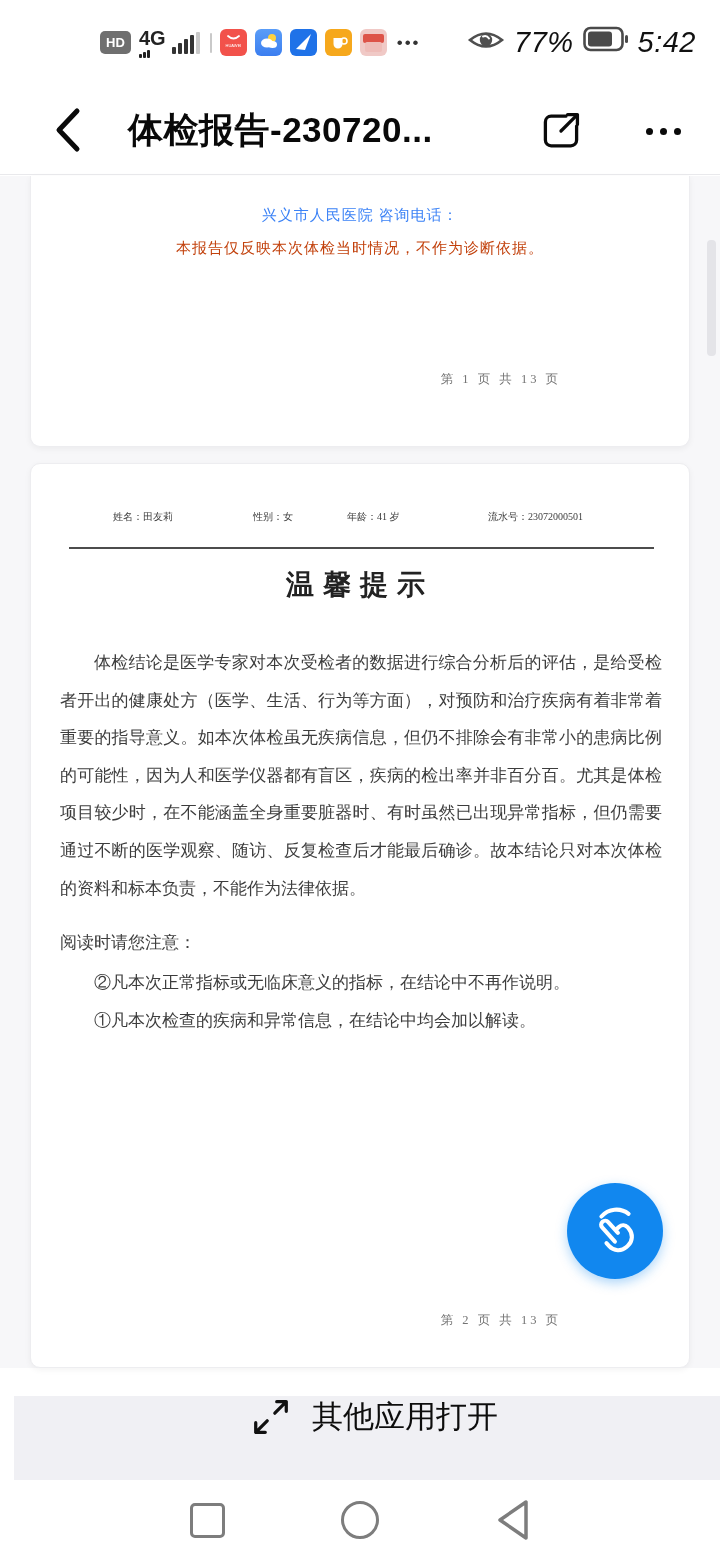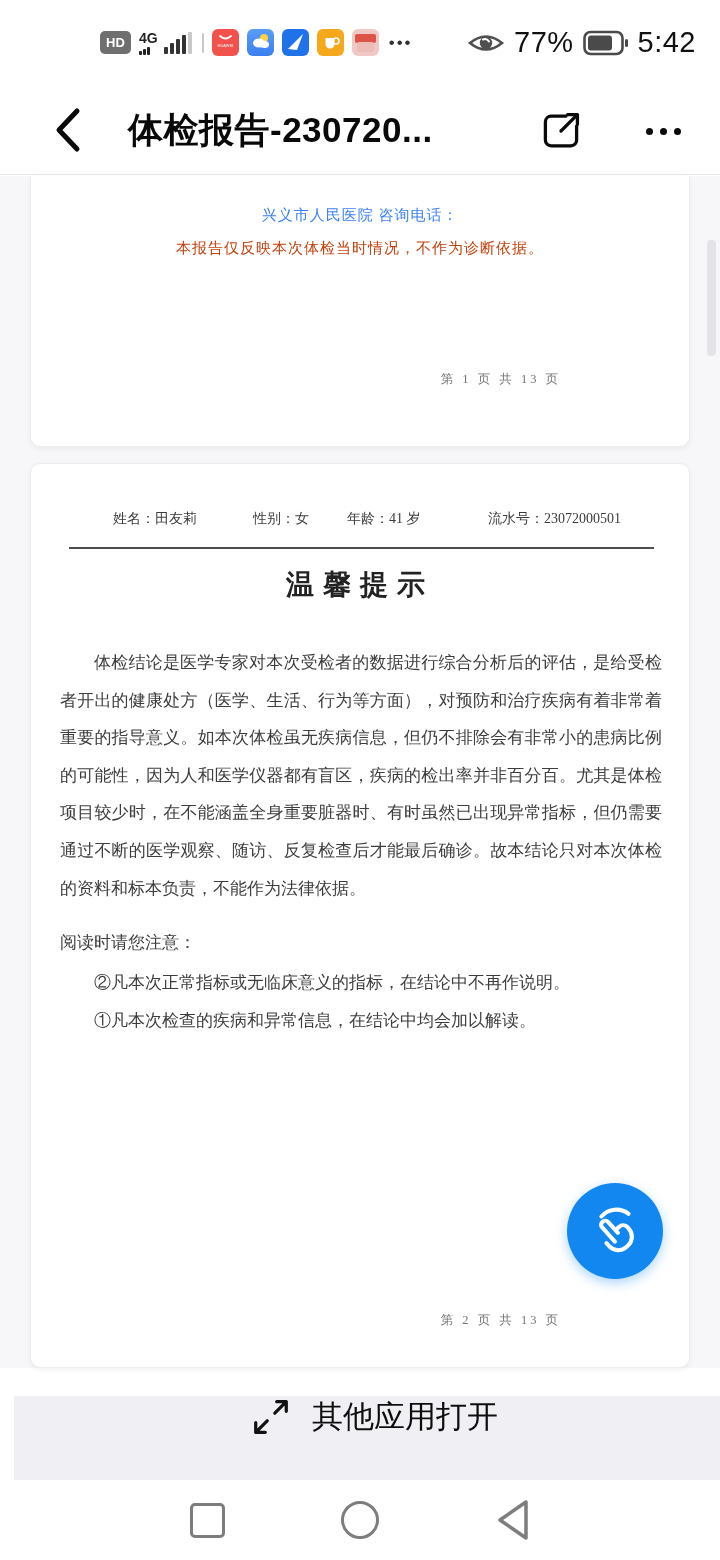--- a/index.html
+++ b/index.html
@@ -9,31 +9,31 @@
     background:#fff; overflow:hidden;
     font-family:"Liberation Sans","DejaVu Sans",sans-serif; color:#111;
   }
   
   .statusbar { position:absolute; top:0; left:0; width:720px; height:85px;
     display:flex; align-items:center; padding:0 24px 0 100px; background:#fff; }
   .sb-left { display:flex; align-items:center; gap:8px; }
   .hd-badge { width:31px; height:23px; background:#6f6f6f; border-radius:5px;
     color:#fff; font-size:13px; font-weight:bold; display:flex; align-items:center; justify-content:center; }
   .net { display:flex; flex-direction:column; align-items:flex-start; line-height:1; margin-right:-2px; }
-  .net-4g { font-size:14px; font-weight:bold; color:#222; }
+  .net-4g { font-size:20px; font-weight:bold; color:#222; }
   .mini-bars { display:flex; align-items:flex-end; gap:1.5px; margin-top:2px; }
   .mini-bars i { display:block; width:2.5px; background:#222; border-radius:1px; }
   .bars { display:flex; align-items:flex-end; gap:2px; height:22px; }
   .bars i { display:block; width:4px; background:#333; border-radius:1px; }
   .bars i.dim { background:#c9c9c9; }
   .sim2 { width:2px; height:20px; background:#c9c9c9; margin-left:2px; border-radius:1px; }
   .appicon { width:27px; height:27px; border-radius:6px; position:relative; overflow:hidden;
     display:flex; align-items:center; justify-content:center; }
   .dots3 { font-size:17px; letter-spacing:2px; color:#333; margin-left:2px; }
-  .sb-right { margin-left:auto; display:flex; align-items:center; gap:9px; }
+  .sb-right { margin-left:auto; display:flex; align-items:flex-start; gap:9px;font-style:italic; }
   .pct, .clock { font-size:29px; color:#111; letter-spacing:0.5px; }
   
   .header { position:absolute; top:85px; left:0; width:720px; height:90px; background:#fff;
     border-bottom:1px solid #e9e9ec; }
   .back-btn { position:absolute; left:44px; top:18px; width:48px; height:54px; display:flex;
     align-items:center; justify-content:center; }
   .hdr-title { position:absolute; left:128px; top:0; height:90px; display:flex; align-items:center;
     font-size:35px; font-weight:bold; color:#090909; letter-spacing:0.5px; white-space:nowrap;text-align:center; }
   .share-btn { position:absolute; left:535px; top:20px; width:52px; height:52px; display:flex;
     align-items:center; justify-content:center; }
@@ -47,21 +47,21 @@
   .page1 { top:0; height:271px; border-top:none; border-top-left-radius:0; border-top-right-radius:0; }
   .page2 { top:287px; height:905px; }
   .serif { font-family:"Liberation Serif","DejaVu Serif",serif; }
   .p1-line1 { position:absolute; top:30px; left:0; width:100%; text-align:center;
     font-size:15px; color:#3b82f6; letter-spacing:1px; }
   .p1-line2 { position:absolute; top:63px; left:0; width:100%; text-align:center;
     font-size:15px; color:#c2410c; letter-spacing:1px; }
   .page-footer { position:absolute; right:128px; font-size:12.5px; color:#737373; letter-spacing:3px; }
   .p1-footer { bottom:58px; }
   .p2-footer { bottom:38px; }
-  .info-row { position:absolute; top:46px; left:0; width:100%; height:24px; font-size:14px; color:#3c3c3c; }
+  .info-row { position:absolute; top:46px; left:0; width:100%; height:24px; font-size:10px; color:#3c3c3c; }
   .info-row span { position:absolute; white-space:nowrap; }
   .f0 { left:82px; } .f1 { left:222px; } .f2 { left:316px; } .f3 { left:430px;margin-left:27px; }
   .info-rule { position:absolute; top:83px; left:38px; width:585px; height:2px; background:#4c4c4c; }
   .p2-title { position:absolute; top:102px; left:0; width:100%; text-align:center;
     font-size:28px; font-weight:bold; color:#222; letter-spacing:9px; }
   .p2-body { position:absolute; top:180px; left:29px; width:602px;
     font-size:17px; line-height:37.6px; color:#3d3d3d; text-align:justify; text-indent:2em; }
   .p2-notices { position:absolute; top:460px; left:29px; width:602px;
     font-size:17px; line-height:38px; color:#3d3d3d; }
   .p2-notices .nh { margin-bottom:2px; }

